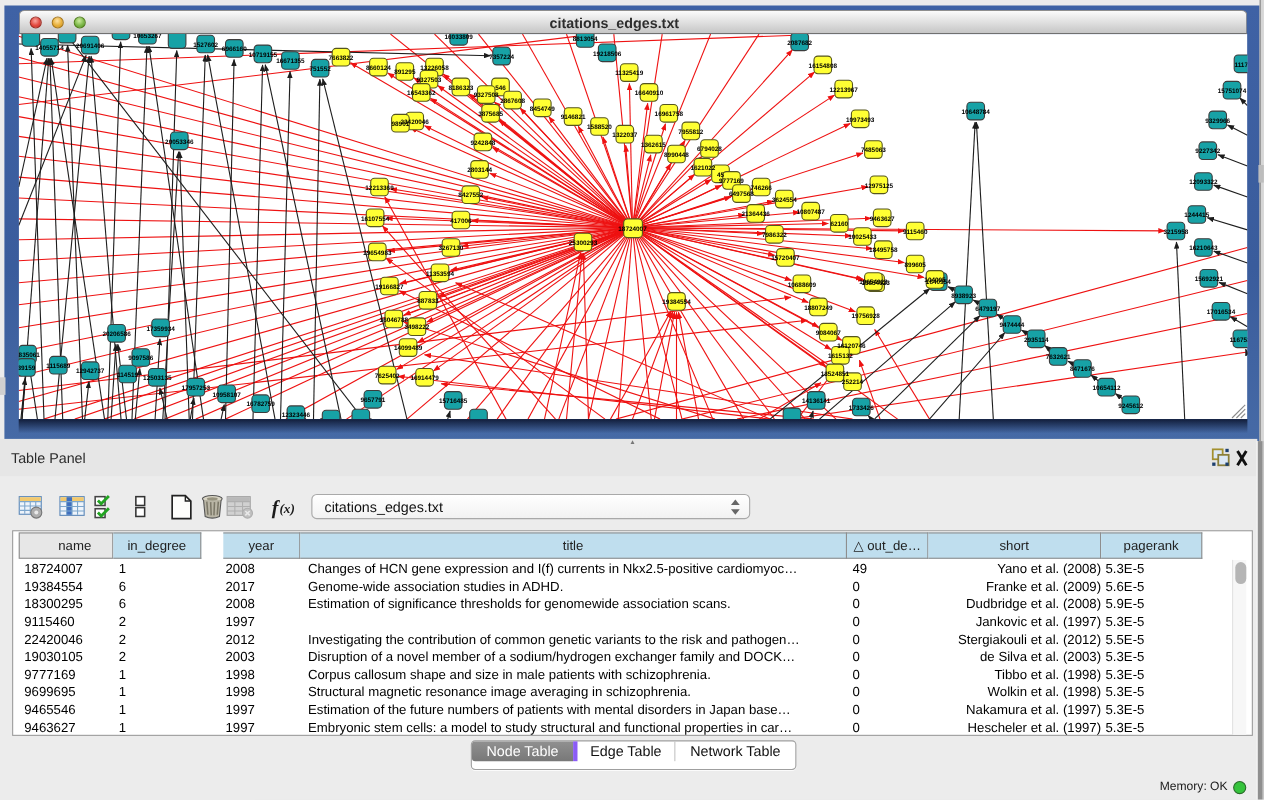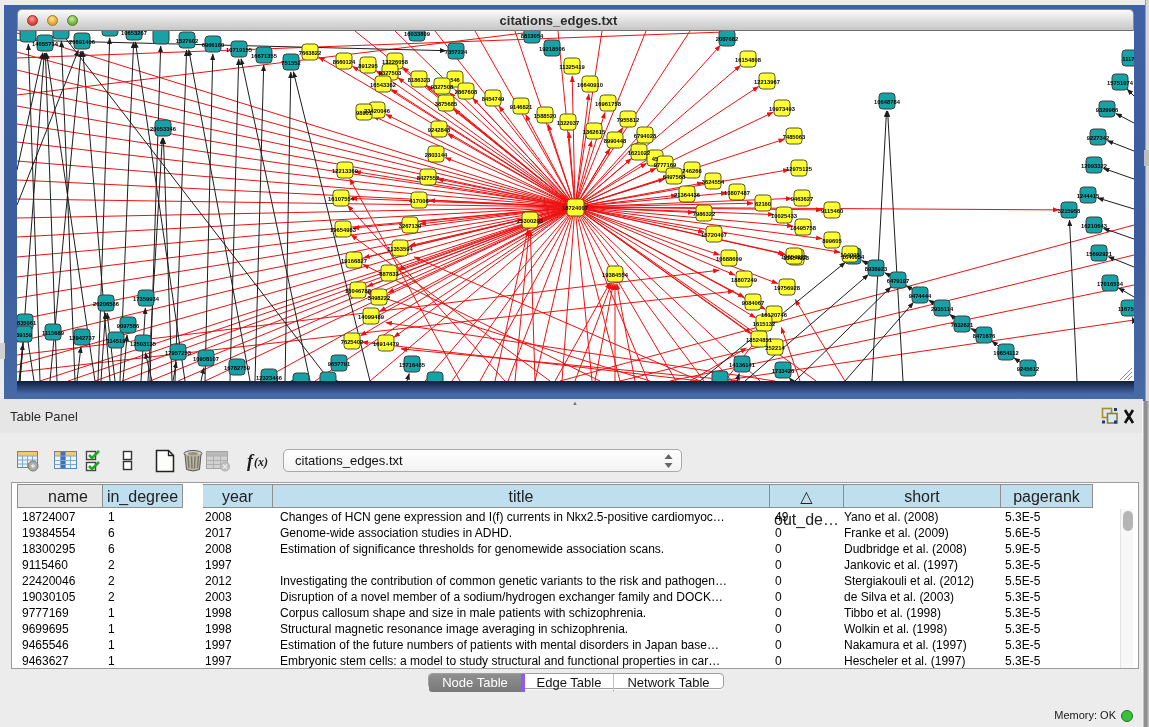--- a/index.html
+++ b/index.html
@@ -15,30 +15,30 @@
 #rstrip-top{left:1145px;top:0;width:4px;height:401px;background:linear-gradient(90deg,#9a9a9a 0,#9a9a9a 1px,#d6d6d6 1px)}
 #rstrip-bot{left:1142px;top:401px;width:7px;height:326px;background:linear-gradient(90deg,#f2f2f2 0,#f2f2f2 1px,#8f8f8f 2px,#8f8f8f 5px,#bdbdbd 6px)}
 #phead{left:0;top:399px;width:1143px;height:34px;background:#e6e6e6}
 #pheadtxt{left:10px;top:409px;font-size:13px;color:#2b2b2b}
 #splitnub{left:569px;top:401px;width:12px;height:5px;color:#777;font-size:6px;line-height:4px;text-align:center}
 #toolarea{left:0;top:433px;width:1143px;height:294px;background:#ececec}
 #combo{left:283px;top:449px;width:399px;height:23px;background:linear-gradient(180deg,#ffffff,#f2f2f2);border:1px solid #a9a9a9;border-radius:5px}
 #combotxt{left:11px;top:3px;font-size:13px;color:#111}
 #tblwrap{left:11px;top:482px;width:1128px;height:187px;background:#fff;border:1px solid #9b9b9b}
 #thead{left:5px;top:1px;width:1081px;height:24px}
-.th{position:absolute;top:0;height:24px;background:#bfdeee;border:1px solid #8e8e8e;border-left:none;font-size:16px;color:#222;text-align:center;line-height:23px}
+.th{position:absolute;top:0;height:24px;background:#bfdeee;border:1px solid #8e8e8e;border-left:none;font-size:12px;color:#222;text-align:center;line-height:23px}
 .th:first-child{border-left:1px solid #8e8e8e;background:#e7e7e7}
 .tr{position:absolute;left:0;width:1100px;height:16px;font-size:12px;color:#000;line-height:16px}
 .tr span{position:absolute;white-space:nowrap;overflow:hidden}
 .c1{left:10px;width:86px}.c2{left:96px;width:95px}.c3{left:193px;width:73px}
 .c4{left:268px;width:490px}.c5{left:763px;width:60px}
-.c6{left:832px;width:157px;text-align:left}.c7{left:993px;width:100px}
+.c6{left:832px;width:157px;text-align:right}.c7{left:993px;width:100px}
 #vsb{left:1108px;top:26px;width:13px;height:159px;background:#f7f7f7;border-left:1px solid #e3e3e3}
 #vsbthumb{left:2px;top:2px;width:10px;height:20px;background:#b5b5b5;border-radius:5px}
-#tabbar{left:428px;top:673px;width:296px;height:16px;border:1px solid #9f9f9f;border-radius:4px;background:#fff;box-shadow:0 1px 0 rgba(255,255,255,.8)}
+#tabbar{left:428px;top:673px;width:296px;height:27px;border:1px solid #9f9f9f;border-radius:4px;background:#fff;box-shadow:0 1px 0 rgba(255,255,255,.8)}
 .seg{position:absolute;top:0;height:18px;font-size:13px;text-align:center;line-height:18px;color:#111}
 #seg1{left:0;width:92px;background:linear-gradient(180deg,#909090,#787878);color:#fff;border-radius:3px 0 0 3px}
 #seg2{left:92px;width:92px;border-left:4px solid #8b5cf6}
 #seg3{left:184px;width:110px;border-left:1px solid #c4c4c4}
 #memtxt{left:1020px;top:709px;width:96px;text-align:right;font-size:11px;color:#1a1a1a}
 #memdot{left:1121px;top:710px;width:12px;height:12px;border-radius:50%;background:#35c33c;border:1px solid #2a6b2a}
 #lnotch{left:0px;top:343px;width:5px;height:16px;background:#d0d0d0}
 #rnotch{left:1144px;top:150px;width:5px;height:16px;background:#bdbdbd}
 </style></head><body>
 <div id="desk" class="abs"></div>

